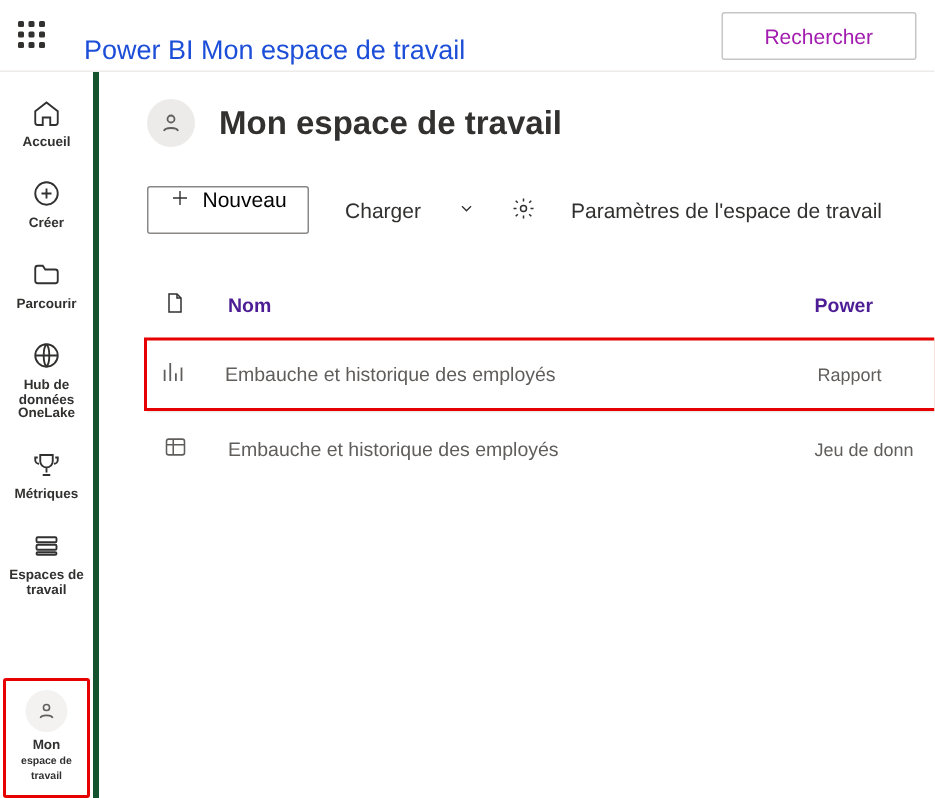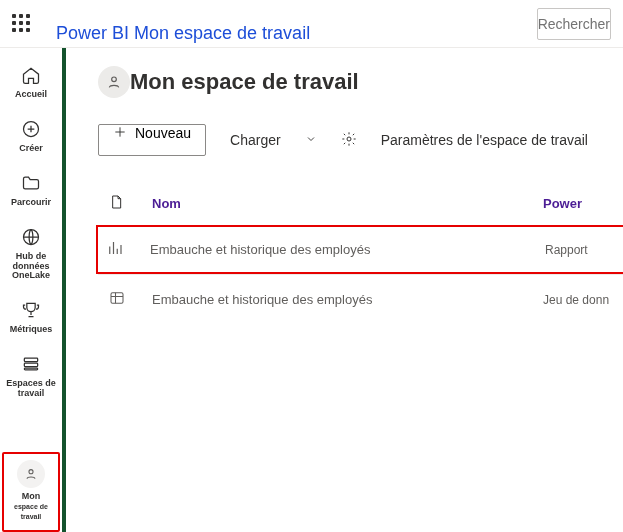--- a/index.html
+++ b/index.html
@@ -33,23 +33,23 @@
       color: #1d4ed8;
       font-size: 18px;
       font-weight: 400;
       margin-top: 20px;
     }
     .search-btn {
       margin-left: auto;
       border: 1px solid #c8c6c4;
       background: #fff;
       height: 32px;
-      padding: 0 0;
+      padding: 0 28px;
       font-size: 14px;
-      color: #737373;
+      color: #a21caf;
       border-radius: 2px;
     }
     .layout {
       position: absolute;
       top: 48px; left: 0; right: 0; bottom: 0;
       display: flex;
     }
     .sidenav {
       width: 66px;
       border-right: 4px solid #14532d;
@@ -95,20 +95,21 @@
       justify-content: center;
     }
     .main {
       flex: 1;
       padding: 18px 0 0 32px;
       overflow: hidden;
     }
     .ws-header {
       display: flex;
       align-items: center;
+      gap: 16px;
       margin-bottom: 26px;
     }
     .ws-avatar {
       width: 32px; height: 32px;
       background: #ecebe9;
       border-radius: 50%;
       display:flex;align-items:center;justify-content:center;
     }
     .ws-title {
       font-size: 22px;

